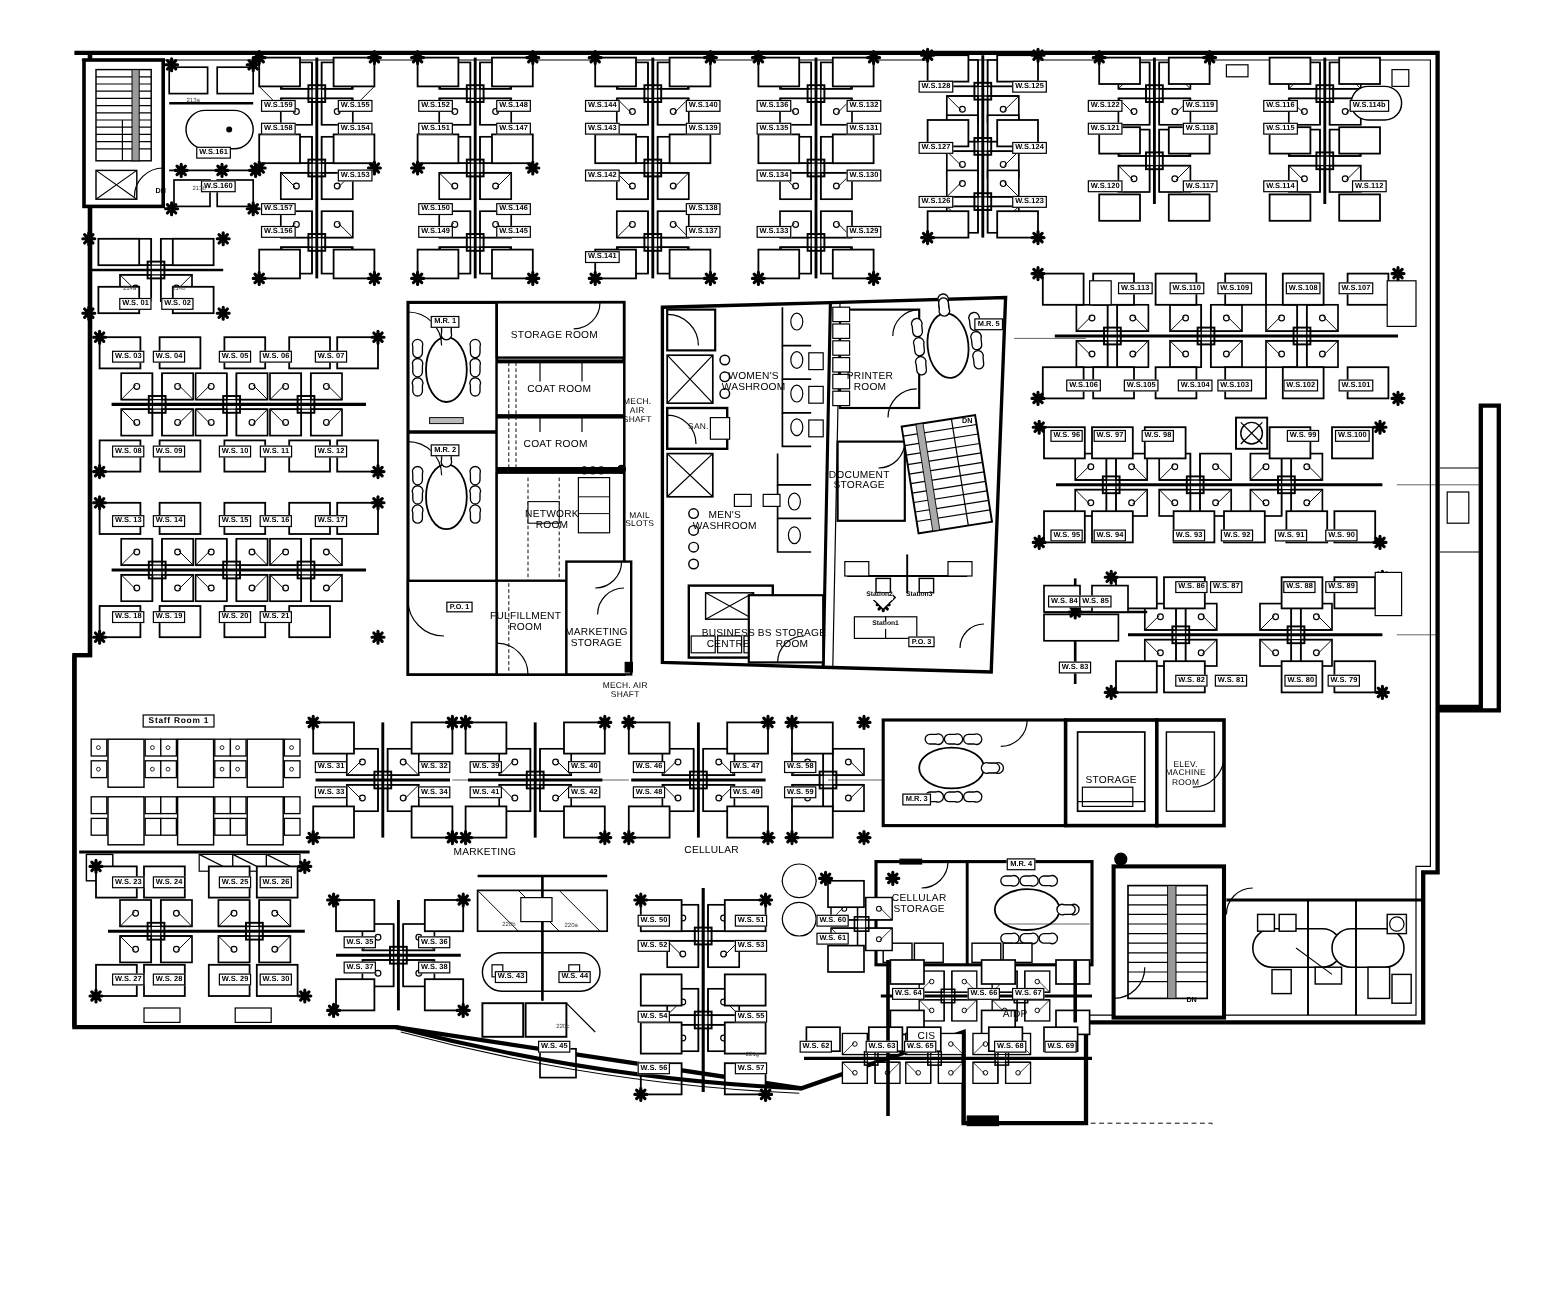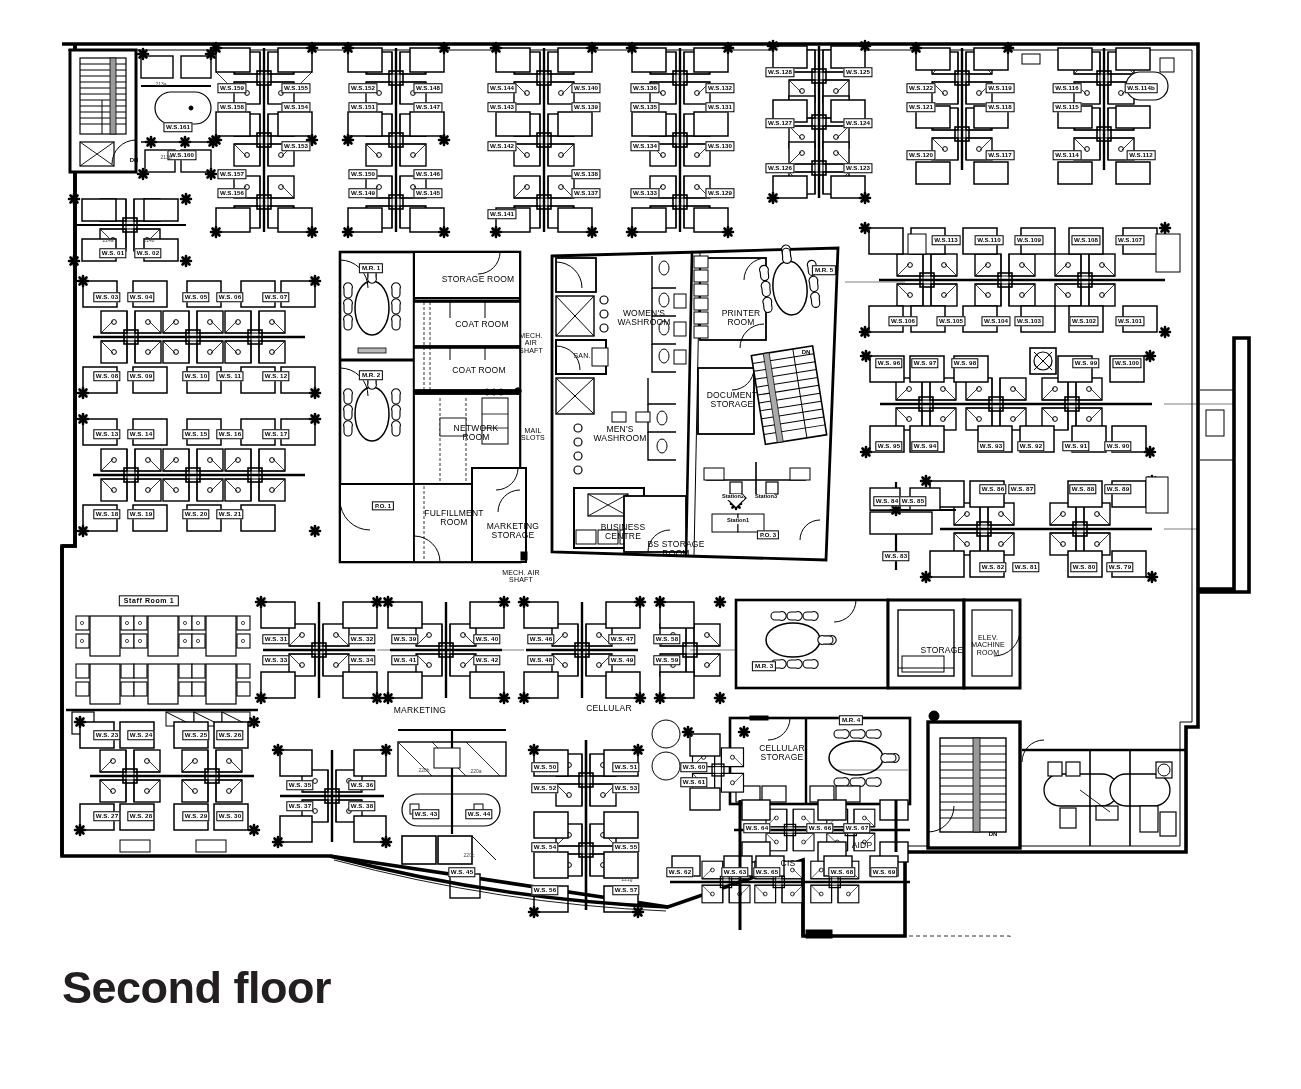--- a/index.html
+++ b/index.html
@@ -53,21 +53,21 @@
     transform: translate(-50%, -50%);
   }
   .room {
     font-size: 10.5px;
     font-weight: normal;
     letter-spacing: 0.2px;
     text-align: center;
     transform: translate(-50%, -50%);
     background: transparent;
   }
-  .room.sm { font-size: 8.5px; margin-left: 16px; }
+  .room.sm { font-size: 8.5px; }
   .room.xs { font-size: 7px; }
   .mr {
     font-size: 6.2px;
     font-weight: bold;
     border: 0.8px solid #000;
     background: #fff;
     padding: 0.5px 2px;
     transform: translate(-50%, -50%);
   }
   .po {
@@ -1116,21 +1116,21 @@
       <div class="lbl room xs" style="left: 533px; top: 434px;">MAIL<br>SLOTS</div>
       <div class="lbl room sm" style="left: 438px; top: 518px;">FULFILLMENT<br>ROOM</div>
       <div class="lbl room sm" style="left: 497px; top: 531px;">MARKETING<br>STORAGE</div>
       <div class="lbl room xs" style="left: 521px; top: 576px;">MECH. AIR<br>SHAFT</div>
       <div class="lbl room sm" style="left: 628px; top: 318px;">WOMEN'S<br>WASHROOM</div>
       <div class="lbl room xs" style="left: 582px; top: 356px;">SAN.</div>
       <div class="lbl room sm" style="left: 604px; top: 434px;">MEN'S<br>WASHROOM</div>
       <div class="lbl room sm" style="left: 725px; top: 318px;">PRINTER<br>ROOM</div>
       <div class="lbl room sm" style="left: 716px; top: 400px;">DOCUMENT<br>STORAGE</div>
       <div class="lbl room sm" style="left: 607px; top: 532px;">BUSINESS<br>CENTRE</div>
-      <div class="lbl room sm" style="left: 660px; top: 549px;">BS STORAGE<br>ROOM</div>
+      <div class="lbl room sm" style="left: 660px; top: 532px;">BS STORAGE<br>ROOM</div>
       <div class="lbl room sm" style="left: 926px; top: 650px;">STORAGE</div>
       <div class="lbl room xs" style="left: 988px; top: 645px;">ELEV.<br>MACHINE<br>ROOM</div>
       <div class="lbl room sm" style="left: 766px; top: 753px;">CELLULAR<br>STORAGE</div>
       <div class="lbl room sm" style="left: 404px; top: 710px;">MARKETING</div>
       <div class="lbl room sm" style="left: 593px; top: 708px;">CELLULAR</div>
       <div class="lbl room sm" style="left: 846px; top: 845px;">AIDP</div>
       <div class="lbl room sm" style="left: 772px; top: 863px;">CIS</div>
       <div class="lbl staffroom" style="left: 149px; top: 601px;">Staff Room 1</div>
       <div class="lbl mr" style="left: 371px; top: 268px;">M.R. 1</div>
       <div class="lbl mr" style="left: 371px; top: 375px;">M.R. 2</div>
@@ -1148,14 +1148,13 @@
       <div class="lbl tiny" style="left: 108px; top: 241px;">214a</div>
       <div class="lbl tiny" style="left: 149px; top: 241px;">214b</div>
       <div class="lbl tiny" style="left: 161px; top: 85px;">213a</div>
       <div class="lbl tiny" style="left: 166px; top: 158px;">213b</div>
       <div class="lbl tiny" style="left: 424px; top: 771px;">220b</div>
       <div class="lbl tiny" style="left: 476px; top: 772px;">220a</div>
       <div class="lbl tiny" style="left: 469px; top: 856px;">220c</div>
       <div class="lbl tiny" style="left: 627px; top: 880px;">221g</div>
     </div>
 
-  <div id="floor-title">Second floor</div>
 </div>
 
 </body></html>

